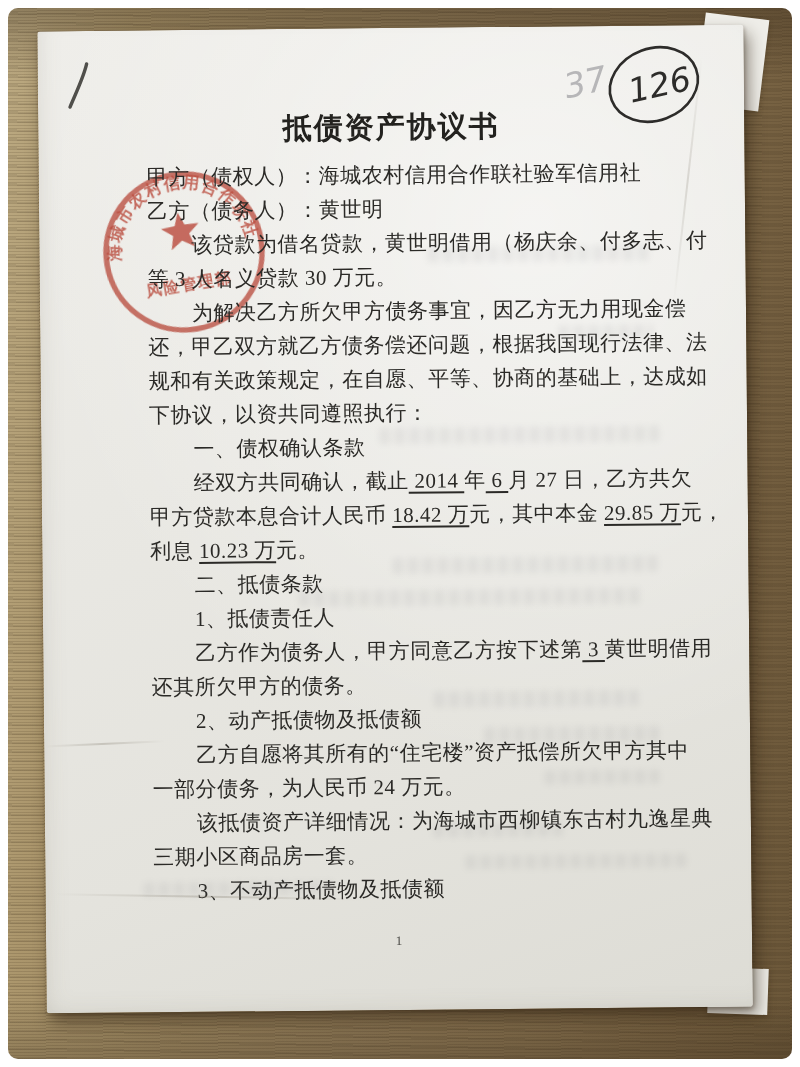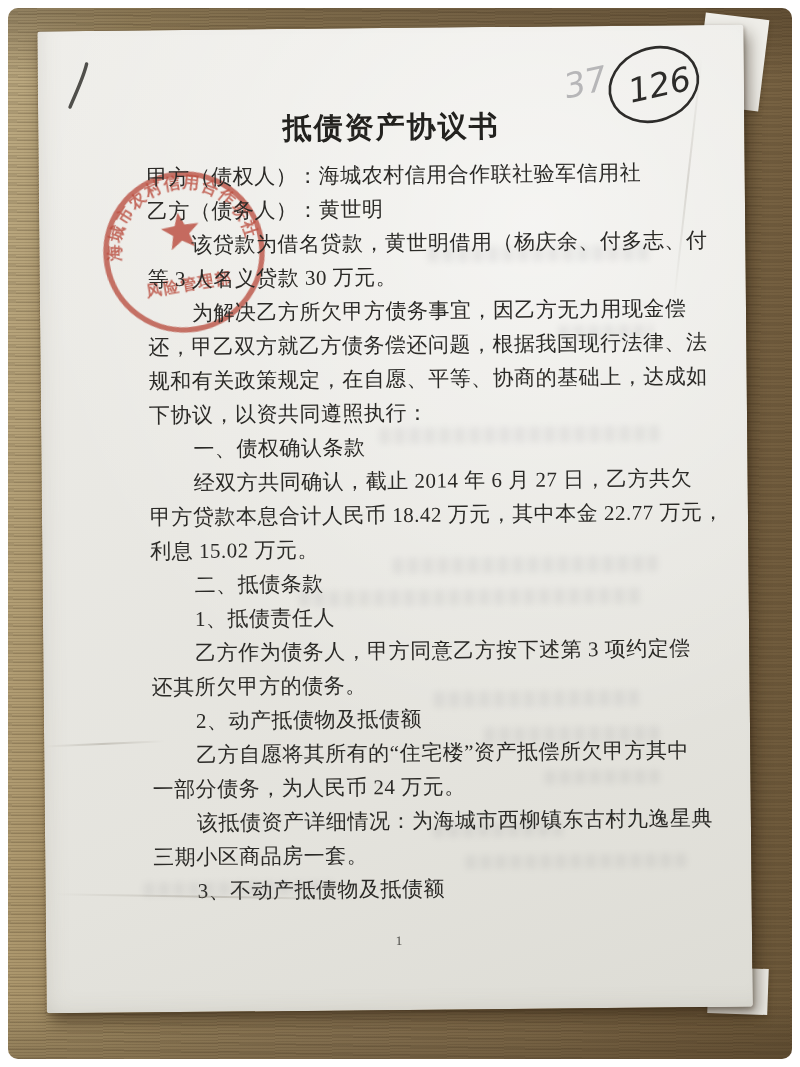--- a/index.html
+++ b/index.html
@@ -20,21 +20,21 @@
         linear-gradient(160deg,#efeeea 0%,#e9e8e3 40%,#e4e3dd 72%,#dddcd5 100%);
       border-radius:3px;transform:rotate(-0.55deg);transform-origin:50% 50%;
       box-shadow:5px 9px 16px rgba(45,32,16,.50), 1px 2px 4px rgba(45,32,16,.35),
                  inset 10px -8px 30px -20px rgba(110,100,80,.35);}
   .doc-title{position:absolute;left:0;right:0;top:80px;text-align:center;font-size:29px;font-weight:bold;
       letter-spacing:2px;color:#23221f;}
   .doc-body{position:absolute;left:108px;top:130px;width:528px;font-size:21px;color:#2b2a27;
       letter-spacing:.5px;}
   .line{height:34px;line-height:34px;white-space:nowrap;}
   .line.ind{padding-left:44px;}
-  .u{text-underline-offset:4px;}
+  .u{text-decoration:underline;text-underline-offset:4px;}
   .page-num{position:absolute;left:0;right:0;top:905px;text-align:center;font-size:13px;color:#4a4945;}
   .hand{font-family:"DejaVu Sans","Liberation Sans",sans-serif;}
   .pencil-num{position:absolute;left:526px;top:36px;font-size:34px;font-style:italic;font-weight:300;
       color:rgba(118,118,124,.48);transform:rotate(-12deg);}
   .circle-num{position:absolute;left:560px;top:12px;}
   .slash-mark{position:absolute;left:28px;top:30px;}
   .stamp{position:absolute;left:56px;top:130px;width:176px;height:176px;transform:rotate(-9deg);
       mix-blend-mode:multiply;opacity:.88;filter:blur(.3px);}
   .bleed{position:absolute;background:repeating-linear-gradient(90deg,rgba(95,95,102,.55) 0 11px,rgba(0,0,0,0) 11px 15px);
       filter:blur(3px);opacity:.15;border-radius:2px;height:16px;}
@@ -80,25 +80,25 @@
           <div class="line"><span>甲方（债权人）：海城农村信用合作联社验军信用社</span></div>
           <div class="line"><span>乙方（债务人）：黄世明</span></div>
           <div class="line ind"><span>该贷款为借名贷款，黄世明借用（杨庆余、付多志、付</span></div>
           <div class="line"><span>等 3 人名义贷款 30 万元。</span></div>
           <div class="line ind"><span>为解决乙方所欠甲方债务事宜，因乙方无力用现金偿</span></div>
           <div class="line"><span>还，甲乙双方就乙方债务偿还问题，根据我国现行法律、法</span></div>
           <div class="line"><span>规和有关政策规定，在自愿、平等、协商的基础上，达成如</span></div>
           <div class="line"><span>下协议，以资共同遵照执行：</span></div>
           <div class="line ind"><span>一、债权确认条款</span></div>
           <div class="line ind"><span>经双方共同确认，截止</span><span class="u"> 2014 </span><span>年</span><span class="u"> 6 </span><span>月 27 日，乙方共欠</span></div>
-          <div class="line"><span>甲方贷款本息合计人民币 </span><span class="u">18.42 万</span><span>元，其中本金 </span><span class="u">22.77 万</span><span>元，</span></div>
-          <div class="line"><span>利息 </span><span class="u">15.02 万</span><span>元。</span></div>
+          <div class="line"><span>甲方贷款本息合计人民币 </span><span class="u">18.42 万</span><span>元，其中本金 </span><span class="u">29.85 万</span><span>元，</span></div>
+          <div class="line"><span>利息 </span><span class="u">10.23 万</span><span>元。</span></div>
           <div class="line ind"><span>二、抵债条款</span></div>
           <div class="line ind"><span>1、抵债责任人</span></div>
-          <div class="line ind"><span>乙方作为债务人，甲方同意乙方按下述第</span><span class="u"> 3 </span><span>项约定偿</span></div>
+          <div class="line ind"><span>乙方作为债务人，甲方同意乙方按下述第</span><span class="u"> 3 </span><span>黄世明借用</span></div>
           <div class="line"><span>还其所欠甲方的债务。</span></div>
           <div class="line ind"><span>2、动产抵债物及抵债额</span></div>
           <div class="line ind"><span>乙方自愿将其所有的“住宅楼”资产抵偿所欠甲方其中</span></div>
           <div class="line"><span>一部分债务，为人民币 24 万元。</span></div>
           <div class="line ind"><span>该抵债资产详细情况：为海城市西柳镇东古村九逸星典</span></div>
           <div class="line"><span>三期小区商品房一套。</span></div>
           <div class="line ind"><span>3、不动产抵债物及抵债额</span></div>
         </div>
       <div class="page-num">1</div>
 

